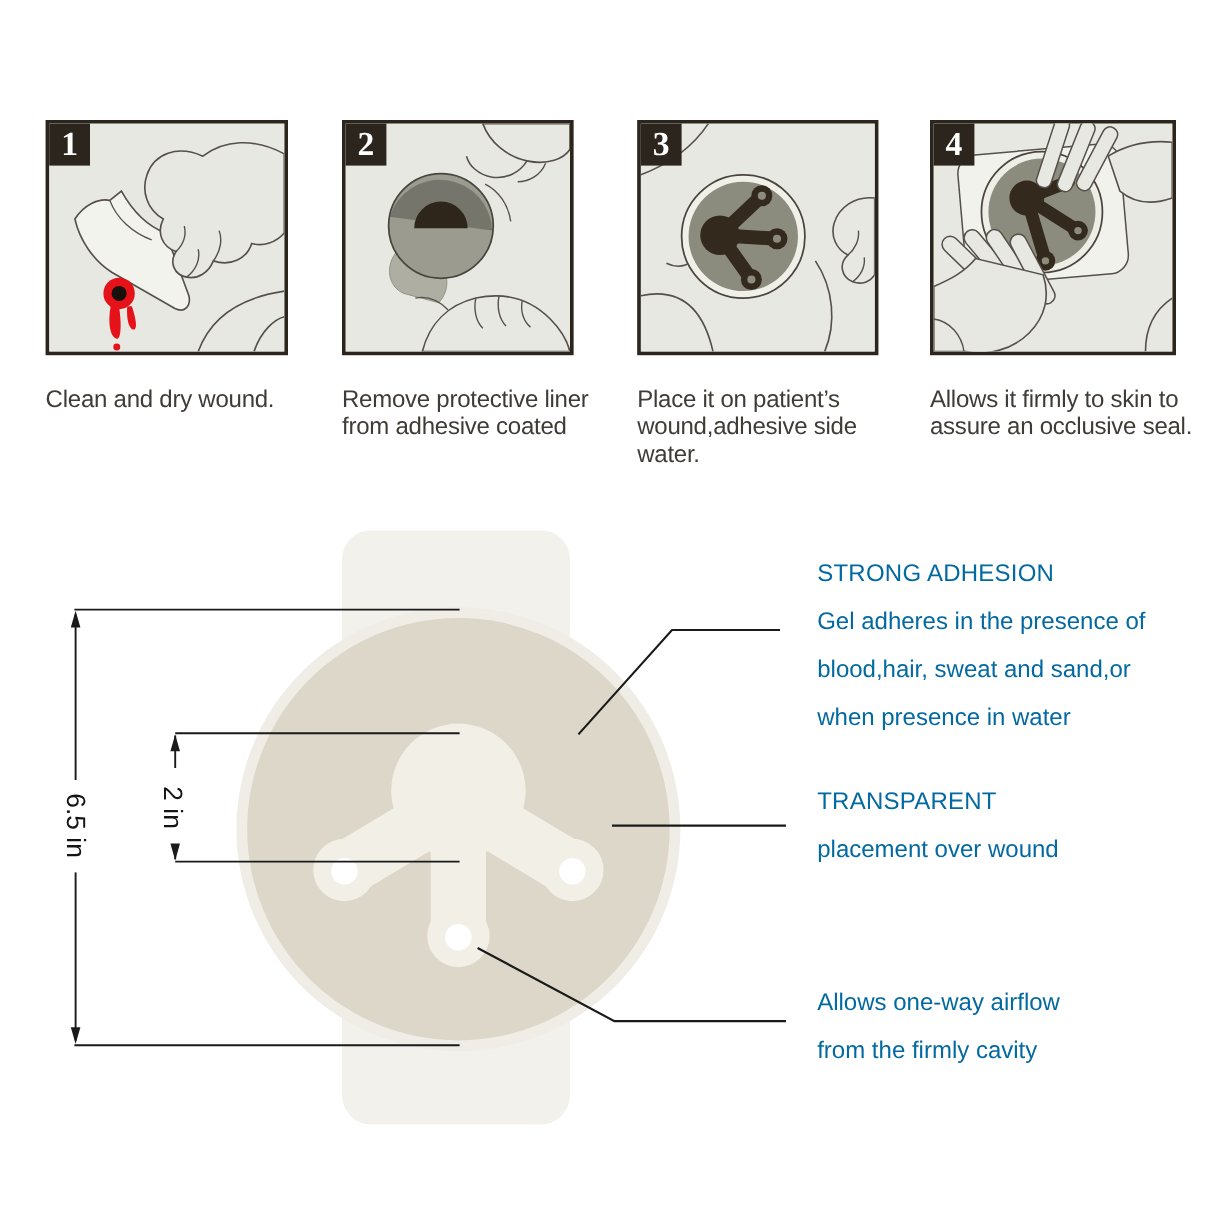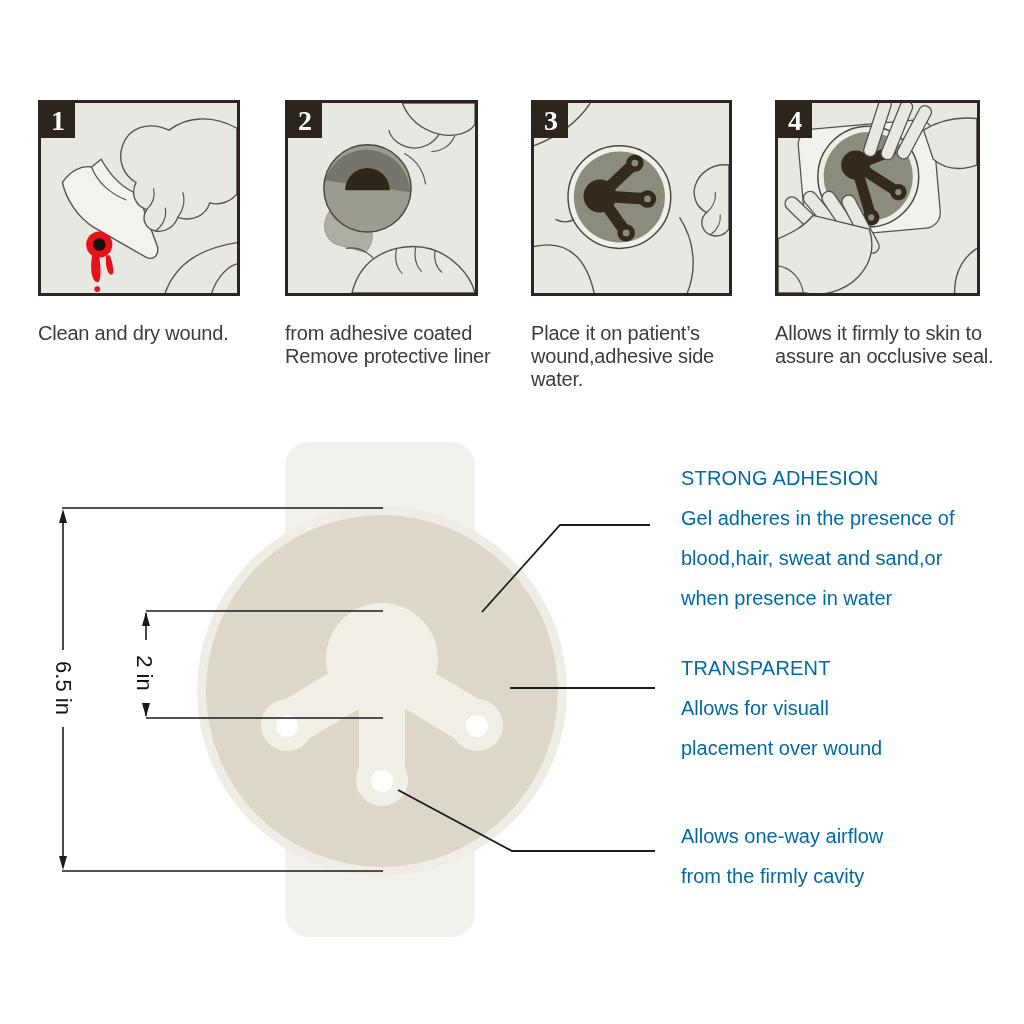--- a/index.html
+++ b/index.html
@@ -81,22 +81,22 @@
           <path d="M 66 196 C 72 172 88 156 112 150 C 140 144 160 152 176 168 C 186 178 191 188 193 196 Z" fill="#e7e8e2" stroke="#56504a" stroke-width="1.4"></path>
           <path d="M 112 150 C 110 160 112 170 118 176" fill="none" stroke="#56504a" stroke-width="1.2"></path>
           <path d="M 132 148 C 130 158 132 168 138 174" fill="none" stroke="#56504a" stroke-width="1.2"></path>
           <path d="M 152 152 C 150 161 153 170 159 175" fill="none" stroke="#56504a" stroke-width="1.2"></path>
           <path d="M 88 160 C 80 152 70 148 60 150" fill="none" stroke="#56504a" stroke-width="1.2"></path>
         </g>
       </svg>
       <div class="badge">2</div>
     </div>
     <div class="caption">
+      <div>Remove protective liner</div>
       <div>from adhesive coated</div>
-      <div>Remove protective liner</div>
     </div>
   </section>
 
   <section class="step" style="left:531px">
     <div class="panel" style="width:201px">
       <svg viewBox="0 0 201 196">
         <rect x="0" y="0" width="201" height="196" fill="#e7e8e2"></rect>
         <g fill="none" stroke="#56504a" stroke-width="1.4">
           <path d="M 0 44 C 26 34 46 18 58 0"></path>
           <path d="M 0 148 C 28 142 52 152 62 196"></path>
@@ -234,21 +234,20 @@
   <div class="dim-label" style="left:144px;top:673px">2 in</div>
 
   <div class="features" style="top:458px">
     <div class="feat-title">STRONG ADHESION</div>
     <div>Gel adheres in the presence of</div>
     <div>blood,hair, sweat and sand,or</div>
     <div>when presence in water</div>
   </div>
   <div class="features" style="top:648px">
     <div class="feat-title">TRANSPARENT</div>
-    <div>Allows for visuall</div>
     <div>placement over wound</div>
   </div>
   <div class="features" style="top:816px">
     <div>Allows one-way airflow</div>
     <div>from the firmly cavity</div>
   </div>
 
 </div>
 
 </body></html>

